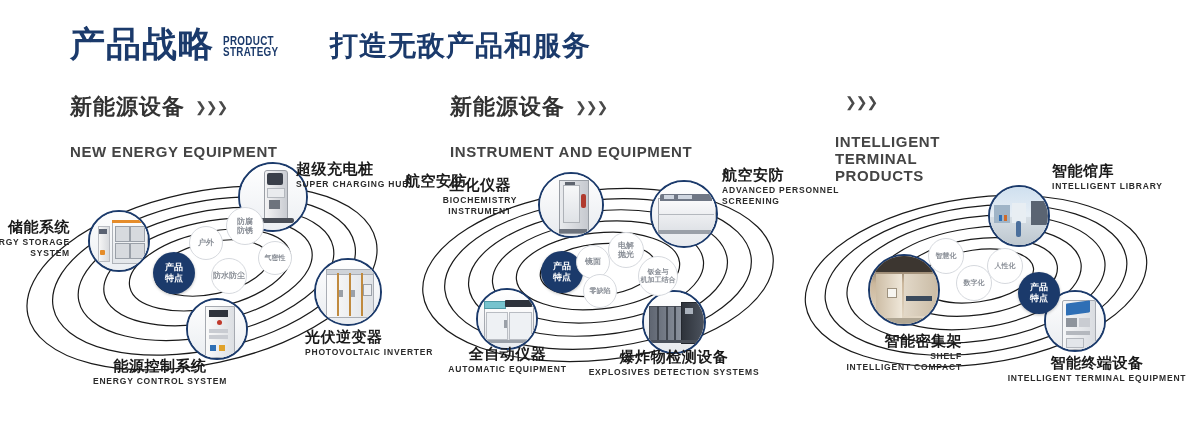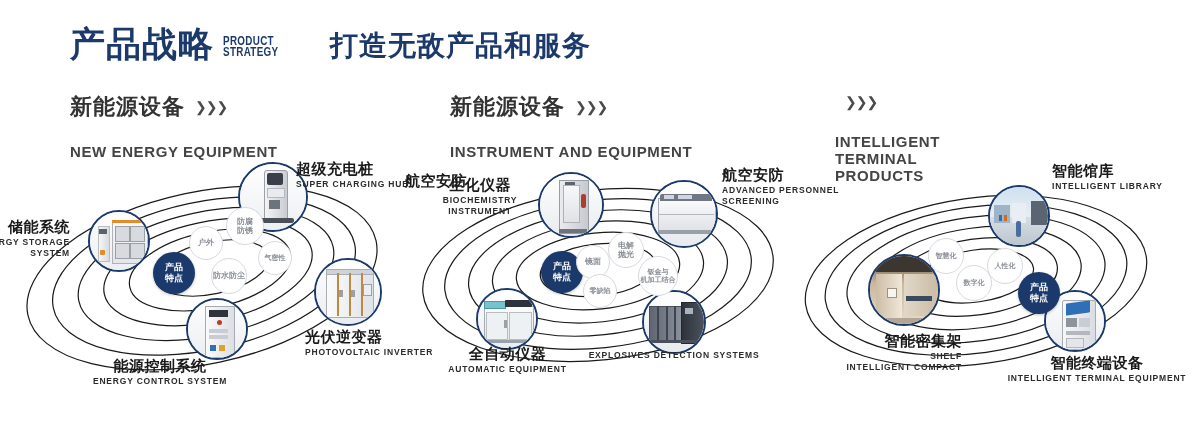--- a/index.html
+++ b/index.html
@@ -273,20 +273,21 @@
         <div class="dev" style="left:5px;top:14px;width:32px;height:34px;background:linear-gradient(90deg,#5f6672,#8b929d);border:1px solid #4a505a;"></div>
         <div class="dev" style="left:13px;top:14px;width:1.5px;height:34px;background:#3f454e;"></div>
         <div class="dev" style="left:22px;top:14px;width:1.5px;height:34px;background:#3f454e;"></div>
         <div class="dev" style="left:30px;top:14px;width:1.5px;height:34px;background:#3f454e;"></div>
         <div class="dev" style="left:37px;top:10px;width:23px;height:40px;background:linear-gradient(90deg,#2e333b,#4d545f);border:1px solid #23272e;"></div>
         <div class="dev" style="left:41px;top:16px;width:8px;height:6px;background:#aab2bd;"></div>
         <div class="dev" style="left:5px;top:48px;width:55px;height:3px;background:#4a505a;"></div>
       </div>
     </div>
     <div class="cap c" style="left:164px;top:198px;width:220px;">
+      <div class="cn">爆炸物检测设备</div>
       <div class="en">EXPLOSIVES DETECTION SYSTEMS</div>
     </div>
 
     <div class="node" style="left:76px;top:138px;width:62px;height:62px;">
       <div class="ph" style="background:linear-gradient(#ffffff,#e9ecf0);">
         <div class="dev" style="left:6px;top:16px;width:48px;height:34px;background:linear-gradient(180deg,#fdfdfd,#e2e5e9);border:1px solid #a6aab1;"></div>
         <div class="dev" style="left:6px;top:11px;width:20px;height:6px;background:#76c3ce;border:1px solid #4f9aa6;"></div>
         <div class="dev" style="left:27px;top:10px;width:27px;height:7px;background:#2e333c;border-radius:1px;"></div>
         <div class="dev" style="left:8px;top:22px;width:20px;height:26px;background:#eef1f4;border:1px solid #b9bdc3;"></div>
         <div class="dev" style="left:31px;top:22px;width:21px;height:26px;background:#eef1f4;border:1px solid #b9bdc3;"></div>

